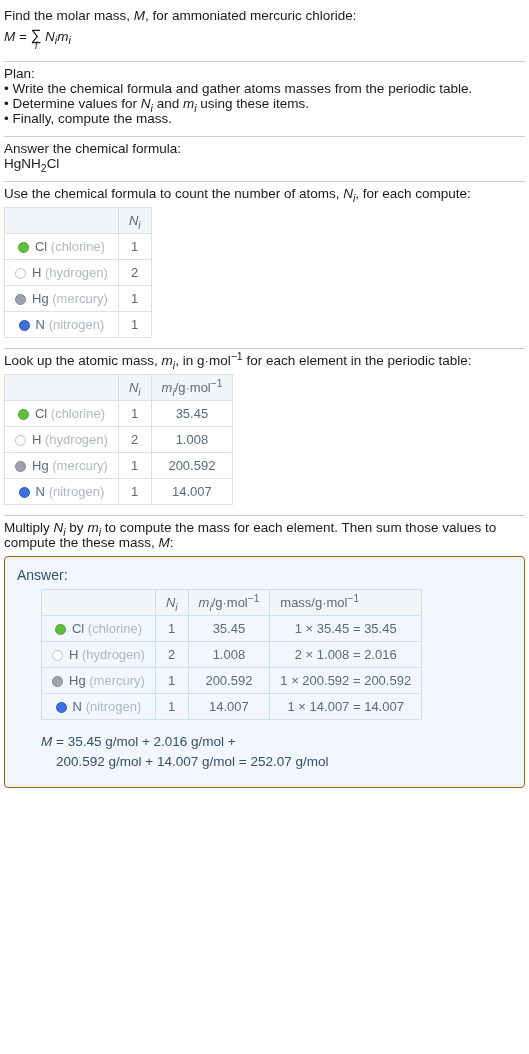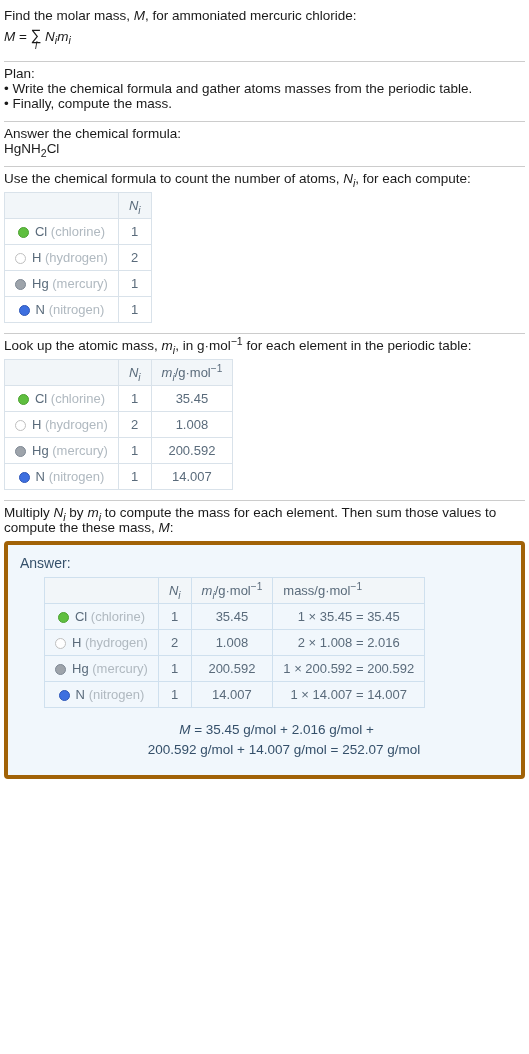--- a/index.html
+++ b/index.html
@@ -62,61 +62,63 @@
     margin-right: 6px;
     vertical-align: middle;
   }
   .dot.cl { background: #5fbf3f; border: 1px solid #4da232; }
   .dot.h  { background: #ffffff; border: 1px solid #bfbfbf; }
   .dot.hg { background: #9ea4ab; border: 1px solid #7e8894; }
   .dot.n  { background: #3d6fe0; border: 1px solid #2e57b8; }
   .elem-name { color: #5a6b7b; }
   .elem-paren { color: #b0b9c0; }
   .answer-box {
-    border: 4px solid #a16207;
+    border: 1px solid #a16207;
     background: #f1f7fc;
     border-radius: 4px;
     padding: 10px 12px 14px 12px;
     color: #35506a;
   }
   .answer-title {
     font-size: 14px;
     color: #35506a;
     margin-bottom: 6px;
   }
   .answer-box table.data td, .answer-box table.data th {
      border: 1px solid #cfe0ee;
   }
   .answer-box table.data {
     margin-left: 24px;
   }
   .m-eq {
     margin-left: 24px;
     margin-top: 12px;
     line-height: 1.5;
-    text-align: center;
   }
 </style>
 </head>
 <body>
 
 <div class="section">
   <div>
     <span>Find the molar mass, </span><span class="italic">M</span><span>, for ammoniated mercuric chloride:</span>
   </div>
   <div class="formula">
     <span class="italic">M</span><span> = </span><span class="sigma"><span class="sym">∑</span><span class="under">i</span></span>
     <span class="italic">N</span><span class="sub italic">i</span><span class="italic">m</span><span class="sub italic">i</span>
   </div>
 </div>
 <hr class="sep">
 
 <div class="section">
   <div>Plan:</div>
   <div>• Write the chemical formula and gather atoms masses from the periodic table.</div>
+  <div>
+    <span>• Determine values for </span><span class="italic">N</span><span class="sub italic">i</span><span> and </span><span class="italic">m</span><span class="sub italic">i</span><span> using these items.</span>
+  </div>
   <div>• Finally, compute the mass.</div>
 </div>
 <hr class="sep">
 
 <div class="section">
   <div>Answer the chemical formula:</div>
   <div>
     <span>HgNH</span><span class="sub">2</span><span>Cl</span>
   </div>
 </div>

